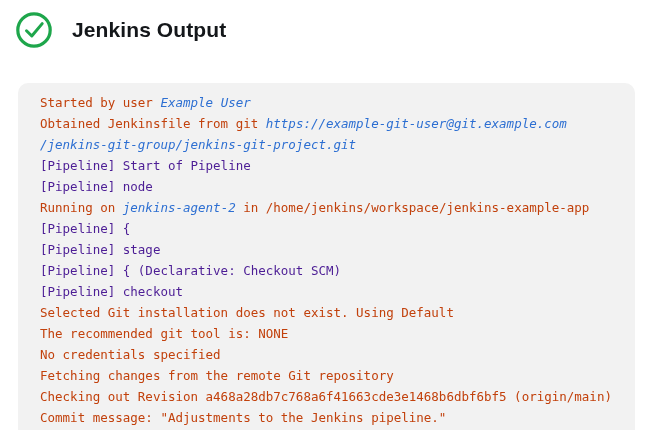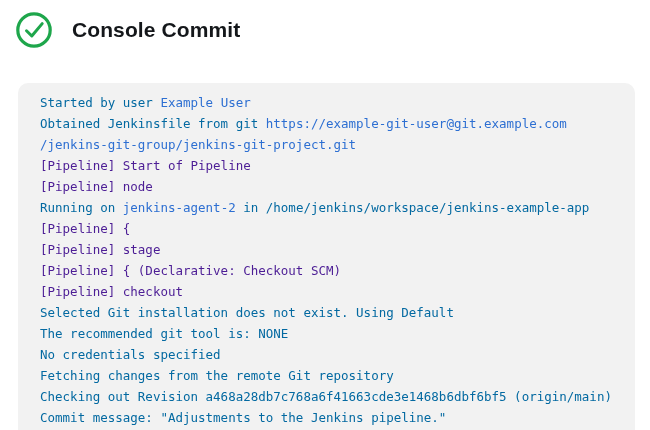--- a/index.html
+++ b/index.html
@@ -47,32 +47,32 @@
     border-radius: 10px 10px 0 0;
     box-sizing: border-box;
     padding: 9px 10px 0 22px;
     font-family: "DejaVu Sans Mono", "Liberation Mono", monospace;
     font-size: 12.5px;
     line-height: 21px;
     white-space: pre;
     overflow: hidden;
   }
   .console-line { height: 21px; }
-  .seg-plain { color: #0369a1; }
+  .seg-plain { color: #c2410c; }
   .seg-muted { color: #4c1d95; }
-  .seg-link  { color: #2d6fd2; text-decoration: none; cursor: pointer; }
+  .seg-link  { color: #2d6fd2; text-decoration: none; cursor: pointer; font-style: italic; }
 </style>
 </head>
 <body>
 
 <div class="page">
 
   <div class="page-header">
     <svg class="status-icon" viewBox="0 0 38 38">
       <circle cx="19" cy="19" r="16.2" fill="none" stroke="#1ea64b" stroke-width="3.2"></circle>
       <path d="M11.5 19.8 L16.8 25 L27.2 12.6" fill="none" stroke="#1ea64b" stroke-width="3" stroke-linecap="round" stroke-linejoin="round"></path>
     </svg>
-    <h1 class="page-title">Console Commit</h1>
+    <h1 class="page-title">Jenkins Output</h1>
   </div>
 
   <div class="console-box" id="console-log"><div class="console-line"><span class="seg-plain">Started by user </span><a class="seg-link">Example User</a></div><div class="console-line"><span class="seg-plain">Obtained Jenkinsfile from git </span><a class="seg-link">https://example-git-user@git.example.com</a></div><div class="console-line"><a class="seg-link">/jenkins-git-group/jenkins-git-project.git</a></div><div class="console-line"><span class="seg-muted">[Pipeline] Start of Pipeline</span></div><div class="console-line"><span class="seg-muted">[Pipeline] node</span></div><div class="console-line"><span class="seg-plain">Running on </span><a class="seg-link">jenkins-agent-2</a><span class="seg-plain"> in /home/jenkins/workspace/jenkins-example-app</span></div><div class="console-line"><span class="seg-muted">[Pipeline] {</span></div><div class="console-line"><span class="seg-muted">[Pipeline] stage</span></div><div class="console-line"><span class="seg-muted">[Pipeline] { (Declarative: Checkout SCM)</span></div><div class="console-line"><span class="seg-muted">[Pipeline] checkout</span></div><div class="console-line"><span class="seg-plain">Selected Git installation does not exist. Using Default</span></div><div class="console-line"><span class="seg-plain">The recommended git tool is: NONE</span></div><div class="console-line"><span class="seg-plain">No credentials specified</span></div><div class="console-line"><span class="seg-plain">Fetching changes from the remote Git repository</span></div><div class="console-line"><span class="seg-plain">Checking out Revision a468a28db7c768a6f41663cde3e1468b6dbf6bf5 (origin/main)</span></div><div class="console-line"><span class="seg-plain">Commit message: "Adjustments to the Jenkins pipeline."</span></div></div>
 
 </div>
 
 </body></html>

